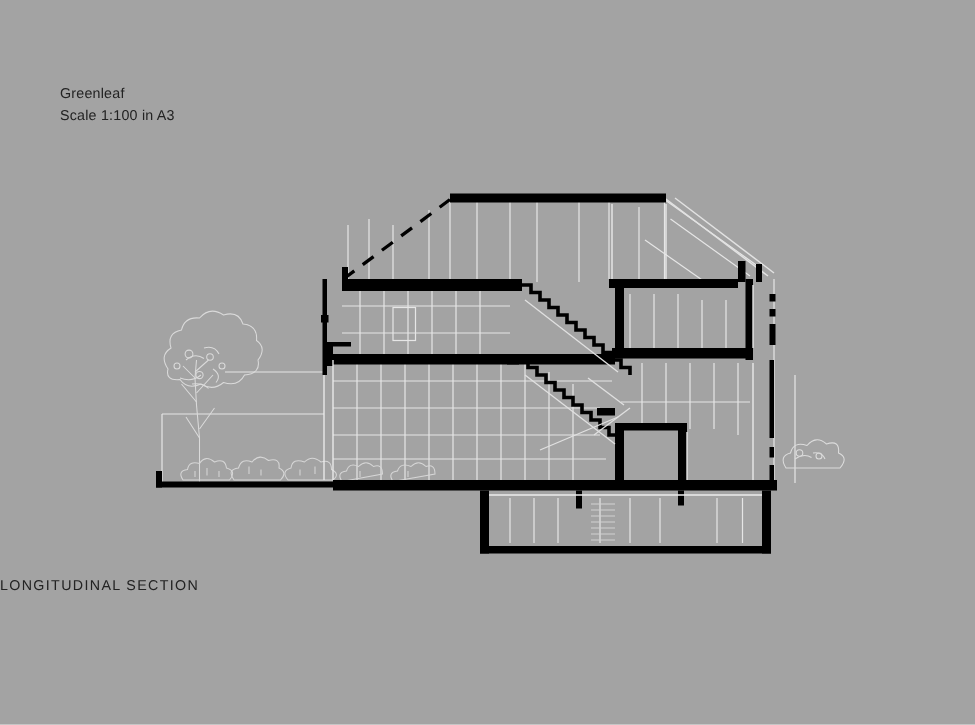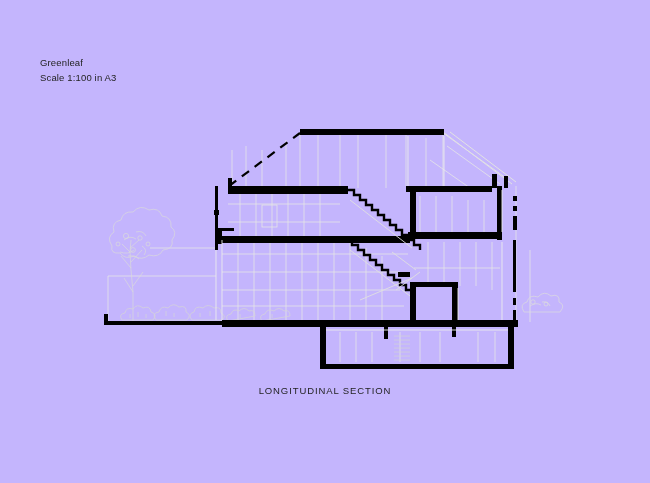--- a/index.html
+++ b/index.html
@@ -12,41 +12,40 @@
     width: 650px;
     height: 483px;
     font-family: "Liberation Sans", sans-serif;
     color: #1a1a1a;
     position: relative;
     overflow: hidden;
   }
   #sheet {
     position: absolute;
     inset: 0;
-    background: #c4b5fd;
+    background: #a3a3a3;
     padding-left: 24px;
   }
   .title-block {
     position: absolute;
     left: 40px;
     top: 55px;
     line-height: 15px;
   }
   .title-line {
     font-size: 9.5px;
     letter-spacing: 0.15px;
     color: #232323;
     white-space: nowrap;
   }
   .caption {
     position: absolute;
     left: 0;
     right: 0;
     top: 385px;
-    text-align: center;
     font-size: 9.5px;
     letter-spacing: 0.9px;
     color: #232323;
   }
   #drawing {
     position: absolute;
     left: 0;
     top: 0;
     width: 650px;
     height: 483px;

